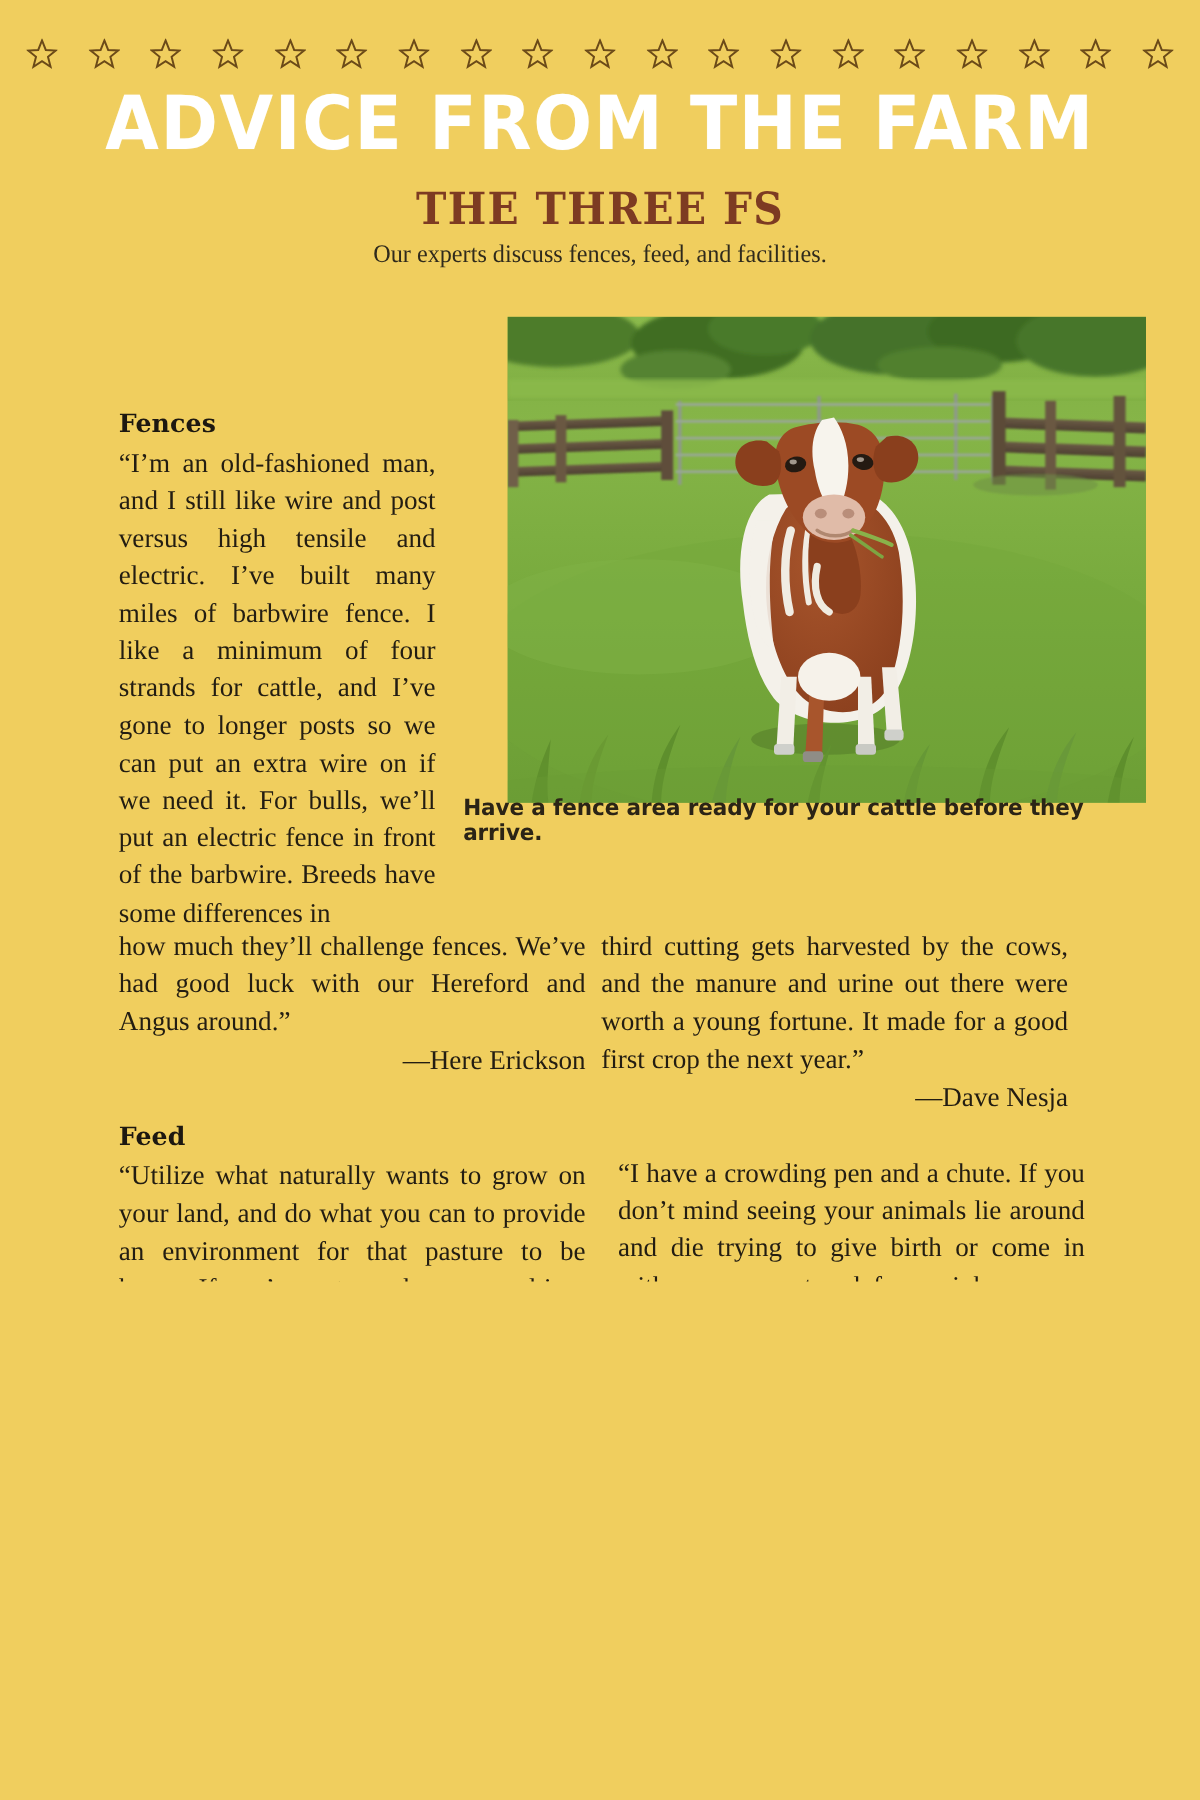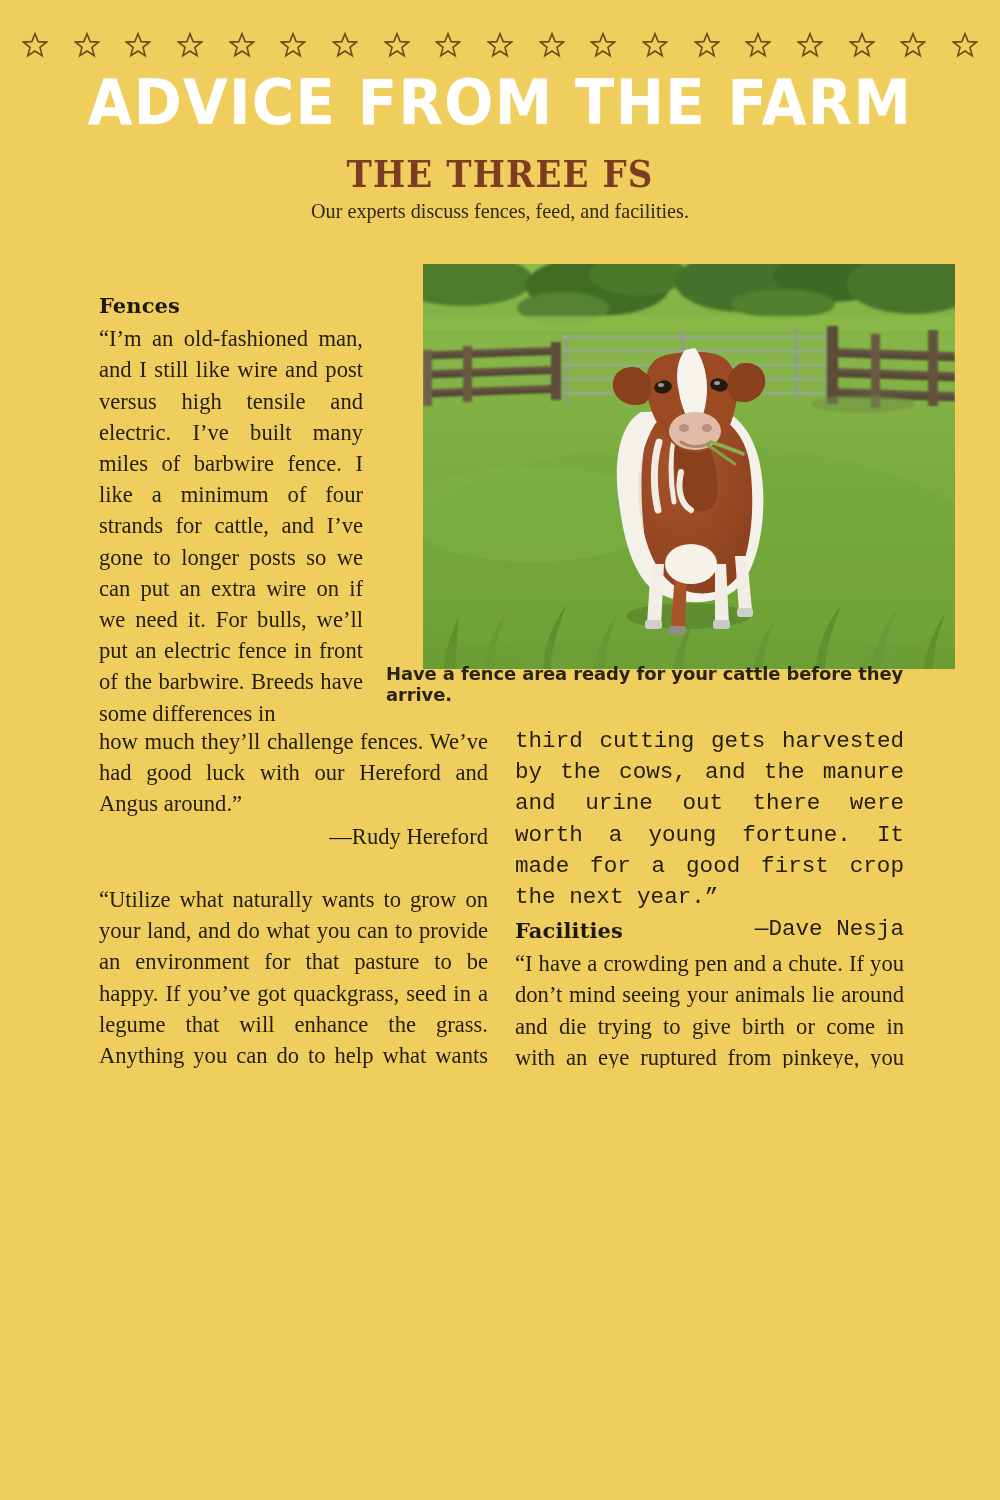--- a/index.html
+++ b/index.html
@@ -94,20 +94,21 @@
 
   
   .body-col {
     position: absolute;
     color: #231d12;
     font-family: "Liberation Serif", serif;
     font-size: 22.6px;
     line-height: 31.2px;
     text-align: justify;
     text-justify: inter-word;
+    margin-top: 47px;
   }
   .sec-head {
     font-family: "DejaVu Serif", serif;
     font-weight: 700;
     font-size: 21px;
     color: #1d1810;
     margin: 0 0 2px 0;
     text-align: left;
     letter-spacing: 0.1px;
   }
@@ -123,21 +124,21 @@
   
   #fences-cont {
     top: 726px; left: 99px; width: 389px;
   }
   
   #feed-block {
     top: 884px; left: 99px; width: 389px;
   }
   
   #nesja-cont {
-    top: 726px; left: 515px; width: 389px; font-family: Liberation Mono, monospace;
+    top: 726px; left: 501px; width: 389px;
   }
   
   #facilities-block {
     top: 915px; left: 515px; width: 389px;
   }
 
   
   #footer-band {
     position: absolute;
     left: 0; right: 0; top: 1396px; height: 104px;
@@ -392,34 +393,34 @@
 
   <div id="photo-caption">Have a fence area ready for your cattle before they arrive.</div>
 
   <div class="body-col" id="fences-block">
     <div class="sec-head">Fences</div>
     <div>“I’m an old-fashioned man, and I still like wire and post versus high tensile and electric. I’ve built many miles of barbwire fence. I like a minimum of four strands for cattle, and I’ve gone to longer posts so we can put an extra wire on if we need it. For bulls, we’ll put an electric fence in front of the barbwire. Breeds have some differences in</div>
   </div>
 
   <div class="body-col" id="fences-cont">
     <div>how much they’ll challenge fences. We’ve had good luck with our Hereford and Angus around.”</div>
-    <div class="attrib">—Rudy Hereford</div>
+    <div class="attrib">—Here Erickson</div>
   </div>
 
   <div class="body-col" id="feed-block">
+    <div class="sec-head">Feed</div>
     <div>“Utilize what naturally wants to grow on your land, and do what you can to provide an environment for that pasture to be happy. If you’ve got quackgrass, seed in a legume that will enhance the grass. Anything you can do to help what wants to be there naturally is really a good move. Here we’ve got this heavy ground that’s thick with rock and miserable for farming, but it will grow grass. In my lifetime, I’ve always pastured my hay crops, too. The</div>
   </div>
 
   <div class="body-col" id="nesja-cont">
     <div>third cutting gets harvested by the cows, and the manure and urine out there were worth a young fortune. It made for a good first crop the next year.”</div>
     <div class="attrib">—Dave Nesja</div>
   </div>
 
   <div class="body-col" id="facilities-block">
-    <div class="sec-head">Facilities</div>
     <div>“I have a crowding pen and a chute. If you don’t mind seeing your animals lie around and die trying to give birth or come in with an eye ruptured from pinkeye, you don’t need a facility. Forget the cow for a minute, and think of what having a facility does for the stress on you—it’s so much easier. You can have a plan, and you can work your plan.”</div>
     <div class="attrib">—Dave Nesja</div>
   </div>
 
   <div id="footer-band"></div>
   <div id="footer-line">
     <span>Before You Begin: Fences, Feed, and Facilities</span>
     <span id="footer-dot">•</span>
     <span id="footer-page">33</span>
   </div>

